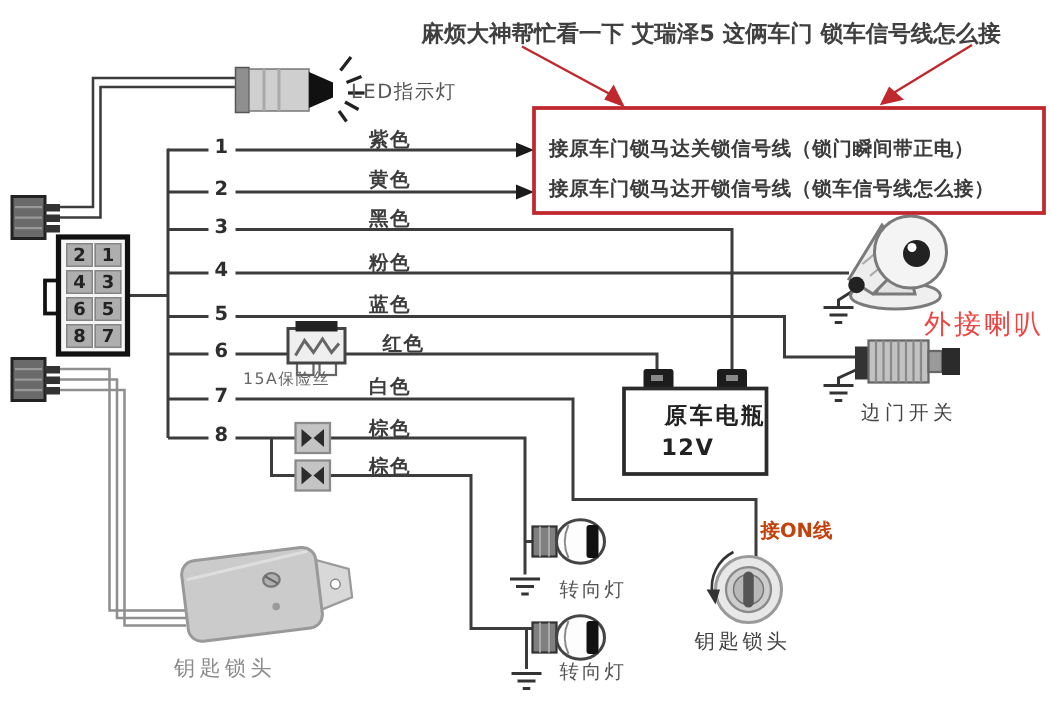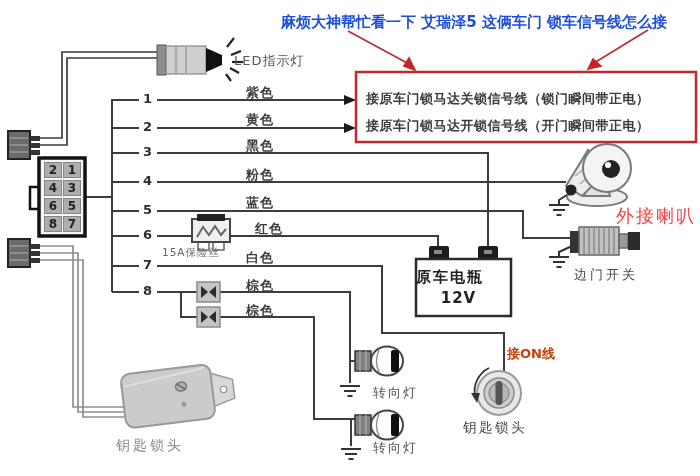--- a/index.html
+++ b/index.html
@@ -7,21 +7,21 @@
          font-family:"DejaVu Sans",sans-serif;}
   #diagram-svg{position:absolute;left:0;top:0;}
   .lbl{position:absolute;white-space:nowrap;color:#3a3a3a;}
   .wnum{position:absolute;left:139px;width:17px;text-align:center;font-size:13px;
         font-weight:bold;color:#2e2e2e;}
   .clabel{position:absolute;left:237px;width:46px;text-align:center;font-size:13px;
         font-weight:bold;color:#3d3d3d;letter-spacing:1px;}
   .pin{position:absolute;width:18px;height:16px;background:#aeaeae;border:1px solid #858585;
        box-sizing:border-box;font-size:12px;font-weight:bold;color:#222;text-align:center;
        line-height:14px;}
-  .red{color:#1d4ed8;}
+  .red{color:#404040;}
 </style>
 </head>
 <body>
 
 <div id="stage">
 
   <svg id="diagram-svg" width="700" height="476" viewBox="0 0 700 476">
 
     <g stroke="#3c3c3c" stroke-width="2" fill="none">
       <path d="M85,197 H112"></path>
@@ -181,31 +181,31 @@
     </g>
     <g stroke="#c0282d" stroke-width="1.6" fill="#c0282d">
       <path d="M648,30 L594,63" fill="none"></path>
       <polygon points="588,69 593,59 601,66"></polygon>
     </g>
   </svg>
 
   <div class="lbl red" style="left:281px;top:13px;font-size:15px;font-weight:bold;">麻烦大神帮忙看一下 艾瑞泽5 这俩车门 锁车信号线怎么接</div>
 
   <div class="lbl" style="left:366px;top:90px;font-size:13px;font-weight:bold;color:#3b3b3b;letter-spacing:0.5px;">接原车门锁马达关锁信号线（锁门瞬间带正电）</div>
-  <div class="lbl" style="left:366px;top:117px;font-size:13px;font-weight:bold;color:#3b3b3b;letter-spacing:0.5px;">接原车门锁马达开锁信号线（开门瞬间带正电）</div>
+  <div class="lbl" style="left:366px;top:117px;font-size:13px;font-weight:bold;color:#3b3b3b;letter-spacing:0.5px;">接原车门锁马达开锁信号线（锁车信号线怎么接）</div>
 
   <div class="lbl" style="left:234px;top:52px;font-size:13px;color:#555;letter-spacing:1px;">LED指示灯</div>
 
   <div class="lbl" style="left:162px;top:246px;font-size:10.5px;color:#666;letter-spacing:1px;">15A保险丝</div>
 
   <div class="lbl" style="left:616px;top:204px;font-size:18px;color:#ef4444;letter-spacing:2px;">外接喇叭</div>
 
   <div class="lbl" style="left:574px;top:266px;font-size:13px;color:#444;letter-spacing:3px;text-align:center;">边门开关</div>
 
-  <div class="lbl" style="left:416px;top:268px;width:95px;text-align:left;font-size:15px;font-weight:bold;color:#222;letter-spacing:2px;">原车电瓶</div>
+  <div class="lbl" style="left:416px;top:268px;width:95px;text-align:right;font-size:15px;font-weight:bold;color:#222;letter-spacing:2px;">原车电瓶</div>
   <div class="lbl" style="left:416px;top:289px;width:85px;text-align:center;font-size:15px;font-weight:bold;color:#222;letter-spacing:1px;">12V</div>
 
   <div class="lbl" style="left:507px;top:345px;font-size:13px;font-weight:bold;color:#c2410c;">接ON线</div>
 
   <div class="lbl" style="left:463px;top:419px;font-size:13.5px;color:#444;letter-spacing:2.5px;">钥匙锁头</div>
 
   <div class="lbl" style="left:373px;top:384px;font-size:13px;color:#555;letter-spacing:2px;">转向灯</div>
   <div class="lbl" style="left:373px;top:439px;font-size:13px;color:#555;letter-spacing:2px;">转向灯</div>
 
   <div class="lbl" style="left:116px;top:437px;font-size:14px;color:#8a8a8a;letter-spacing:3px;">钥匙锁头</div>

